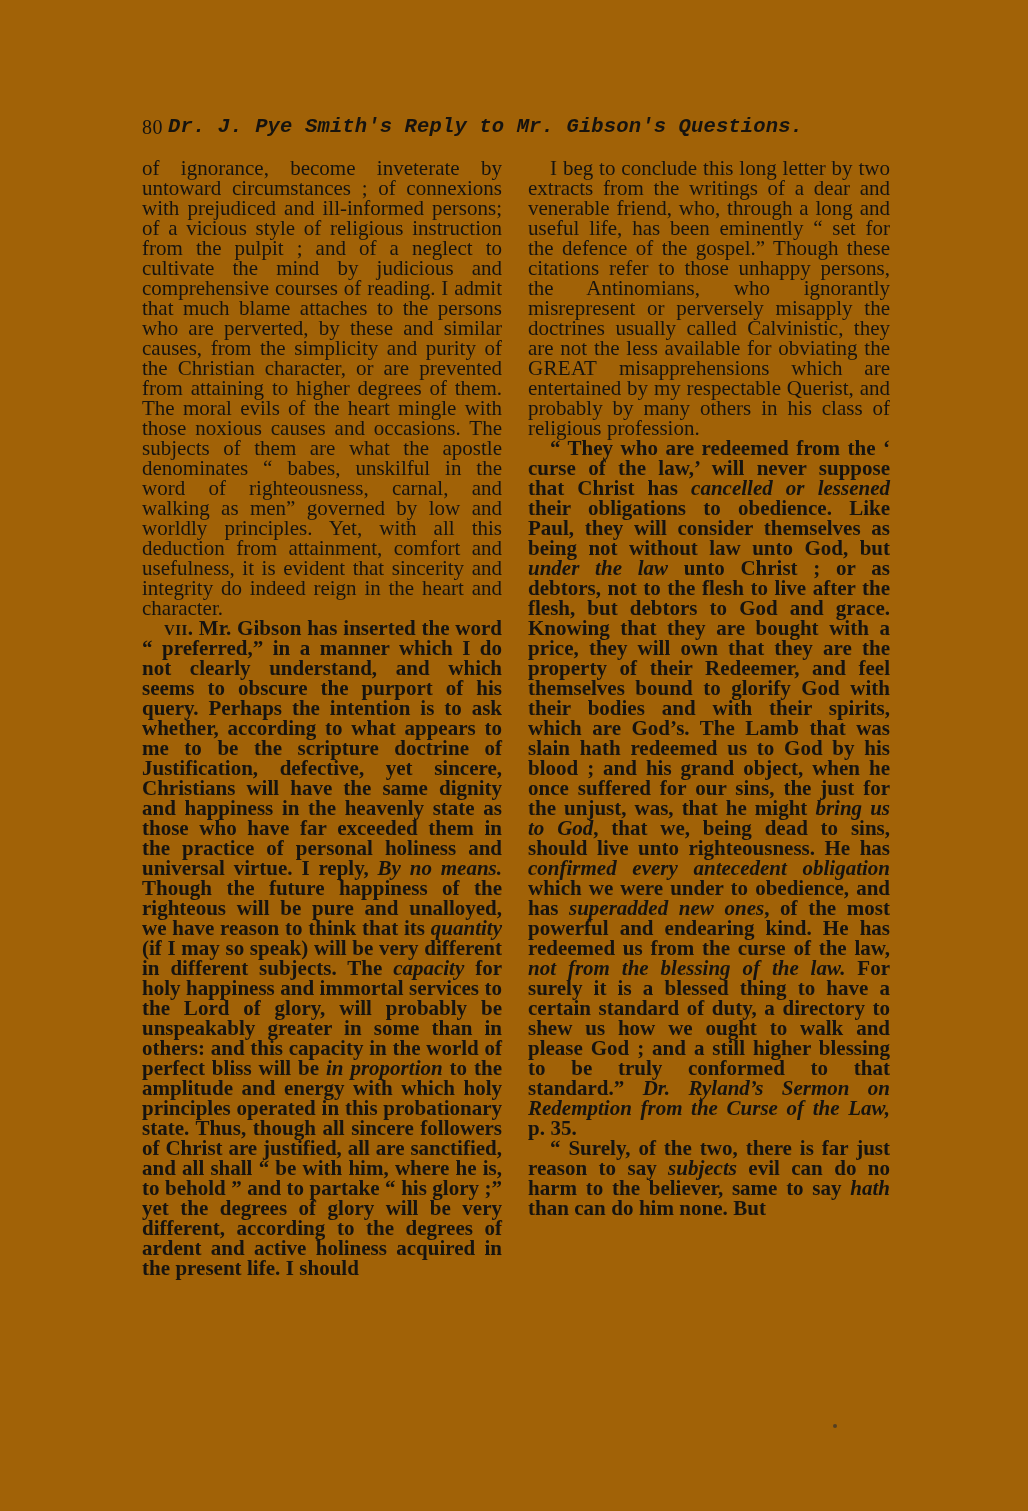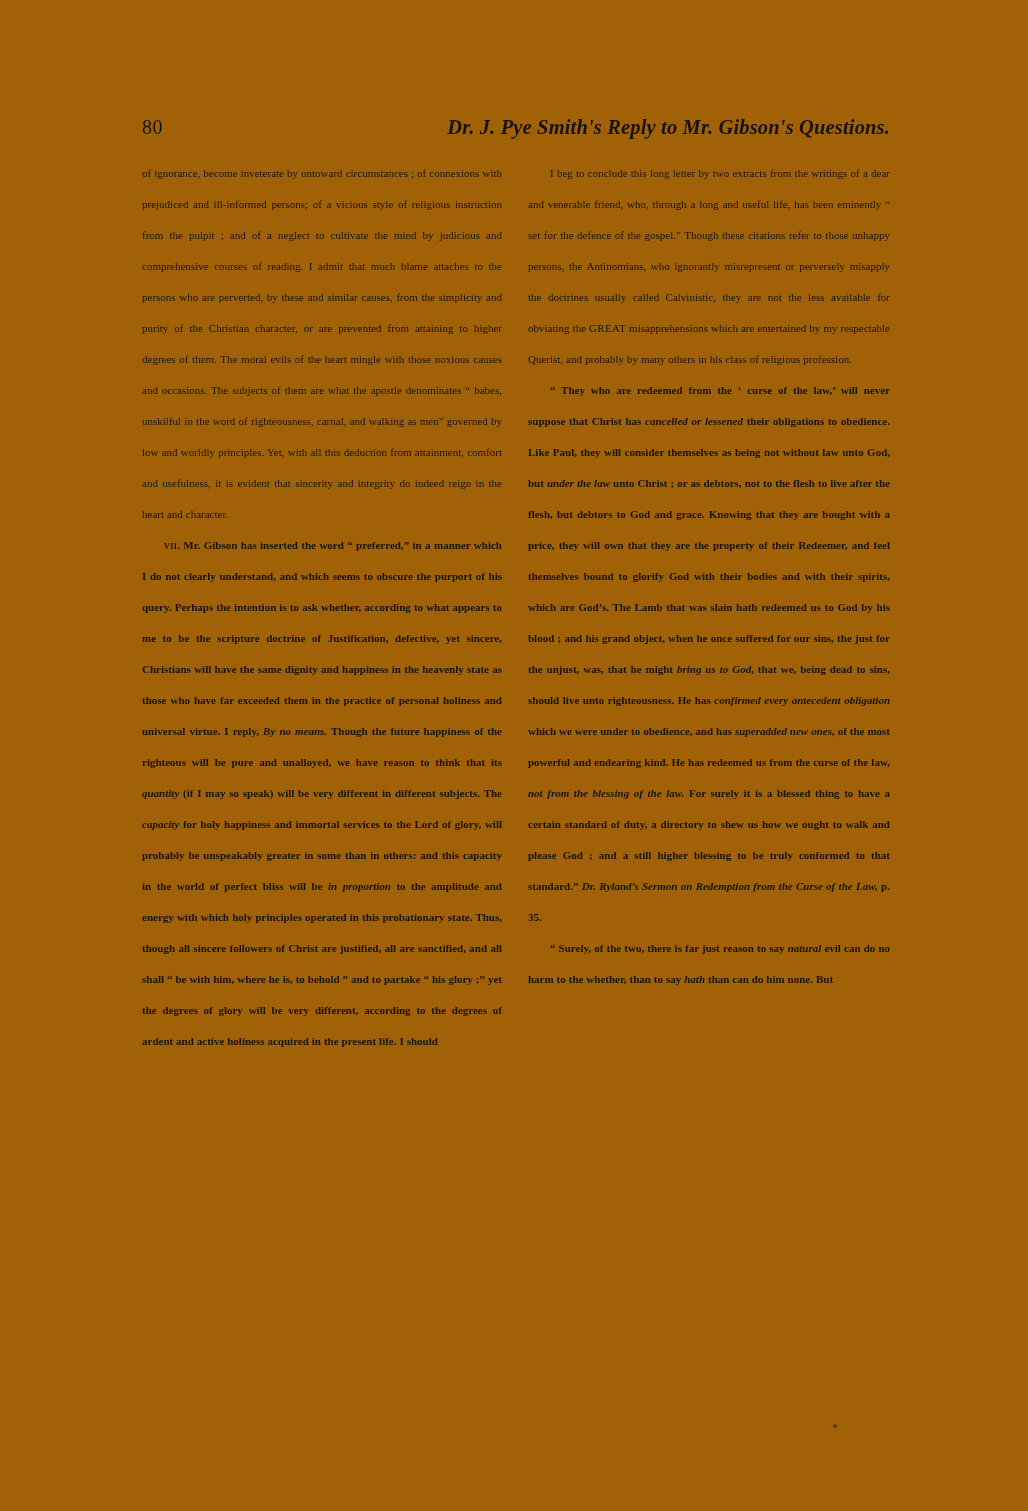--- a/index.html
+++ b/index.html
@@ -33,44 +33,45 @@
     top: 0;
     font-size: 20px;
     line-height: 26px;
     letter-spacing: 0.5px;
   }
   .head-title {
     position: absolute;
     left: 0;
     top: 0;
     width: 748px;
-    text-align: right;
+    text-align: left;
     font-size: 20.5px;
     line-height: 26px;
     font-style: italic;
     font-weight: 700;
     letter-spacing: 0.15px;
     padding-left: 26px;
     box-sizing: border-box;
+    font-family: Liberation Mono, monospace;
   }
 
   
   .body-area {
     position: absolute;
     left: 142px;
     top: 158px;
     width: 748px;
     height: 1250px;
     display: flex;
     justify-content: space-between;
   }
   .col {
     width: 360px;
-    font-size: 11px;
-    line-height: 31px;
+    font-size: 21px;
+    line-height: 20px;
     text-align: justify;
     text-justify: inter-word;
     -webkit-hyphens: none;
     hyphens: none;
     word-spacing: 0.2px;
   }
   .col.right { width: 362px; }
 
   .col p {
     margin: 0;
@@ -115,18 +116,18 @@
   </div>
 
   <div class="body-area">
     <div class="col left">
         <p><span>of ignorance, become inveterate by untoward circumstances ; of connexions with prejudiced and ill-informed persons; of a vicious style of religious instruction from the pulpit ; and of a neglect to cultivate the mind by judicious and comprehensive courses of reading.  I admit that much blame attaches to the persons who are perverted, by these and similar causes, from the simplicity and purity of the Christian character, or are prevented from attaining to higher degrees of them.  The moral evils of the heart mingle with those noxious causes and occasions.  The subjects of them are what the apostle denominates “ babes, unskilful in the word of righteousness, carnal, and walking as men” governed by low and worldly principles.  Yet, with all this deduction from attainment, comfort and usefulness, it is evident that sincerity and integrity do indeed reign in the heart and character.</span></p>
         <p class="indent"><span class="sc">vii</span><span>. Mr. Gibson has inserted the word “ preferred,” in a manner which I do not clearly understand, and which seems to obscure the purport of his query.  Perhaps the intention is to ask whether, according to what appears to me to be the scripture doctrine of Justification, defective, yet sincere, Christians will have the same dignity and happiness in the heavenly state as those who have far exceeded them in the practice of personal holiness and universal virtue.  I reply, </span><i>By no means.</i><span>  Though the future happiness of the righteous will be pure and unalloyed, we have reason to think that its </span><i>quantity</i><span> (if I may so speak) will be very different in different subjects.  The </span><i>capacity</i><span> for holy happiness and immortal services to the Lord of glory, will probably be unspeakably greater in some than in others: and this capacity in the world of perfect bliss will be </span><i>in proportion</i><span> to the amplitude and energy with which holy principles operated in this probationary state.  Thus, though all sincere followers of Christ are justified, all are sanctified, and all shall “ be with him, where he is, to behold ” and to partake “ his glory ;” yet the degrees of glory will be very different, according to the degrees of ardent and active holiness acquired in the present life.  I should</span></p>
       </div>
     <div class="col right">
         <p class="indent"><span>I beg to conclude this long letter by two extracts from the writings of a dear and venerable friend, who, through a long and useful life, has been eminently “ set for the defence of the gospel.”  Though these citations refer to those unhappy persons, the Antinomians, who ignorantly misrepresent or perversely misapply the doctrines usually called Calvinistic, they are not the less available for obviating the </span><span class="smallcaps-roman">GREAT</span><span> misapprehensions which are entertained by my respectable Querist, and probably by many others in his class of religious profession.</span></p>
         <p class="indent"><span>“ They who are redeemed from the ‘ curse of the law,’ will never suppose that Christ has </span><i>cancelled or lessened</i><span> their obligations to obedience.  Like Paul, they will consider themselves as being not without law unto God, but </span><i>under the law</i><span> unto Christ ; or as debtors, not to the flesh to live after the flesh, but debtors to God and grace.  Knowing that they are bought with a price, they will own that they are the property of their Redeemer, and feel themselves bound to glorify God with their bodies and with their spirits, which are God’s.  The Lamb that was slain hath redeemed us to God by his blood ; and his grand object, when he once suffered for our sins, the just for the unjust, was, that he might </span><i>bring us to God</i><span>, that we, being dead to sins, should live unto righteousness. He has </span><i>confirmed every antecedent obligation</i><span> which we were under to obedience, and has </span><i>superadded new ones</i><span>, of the most powerful and endearing kind.  He has redeemed us from the curse of the law, </span><i>not from the blessing of the law.</i><span>  For surely it is a blessed thing to have a certain standard of duty, a directory to shew us how we ought to walk and please God ; and a still higher blessing to be truly conformed to that standard.”  </span><i>Dr. Ryland’s Sermon on Redemption from the Curse of the Law,</i><span> p. 35.</span></p>
-        <p class="indent"><span>“ Surely, of the two, there is far just reason to say </span><i>natural</i><span> evil can do no harm to the whether, than to say </span><i>hath</i><span> than can do him none.  But</span></p>
+        <p class="indent"><span>“ Surely, of the two, there is far just reason to say </span><i>subjects</i><span> evil can do no harm to the believer, same to say </span><i>hath</i><span> than can do him none.  But</span></p>
       </div>
   </div>
 
   <div class="speck"></div>
 </div>
 
 </body></html>

